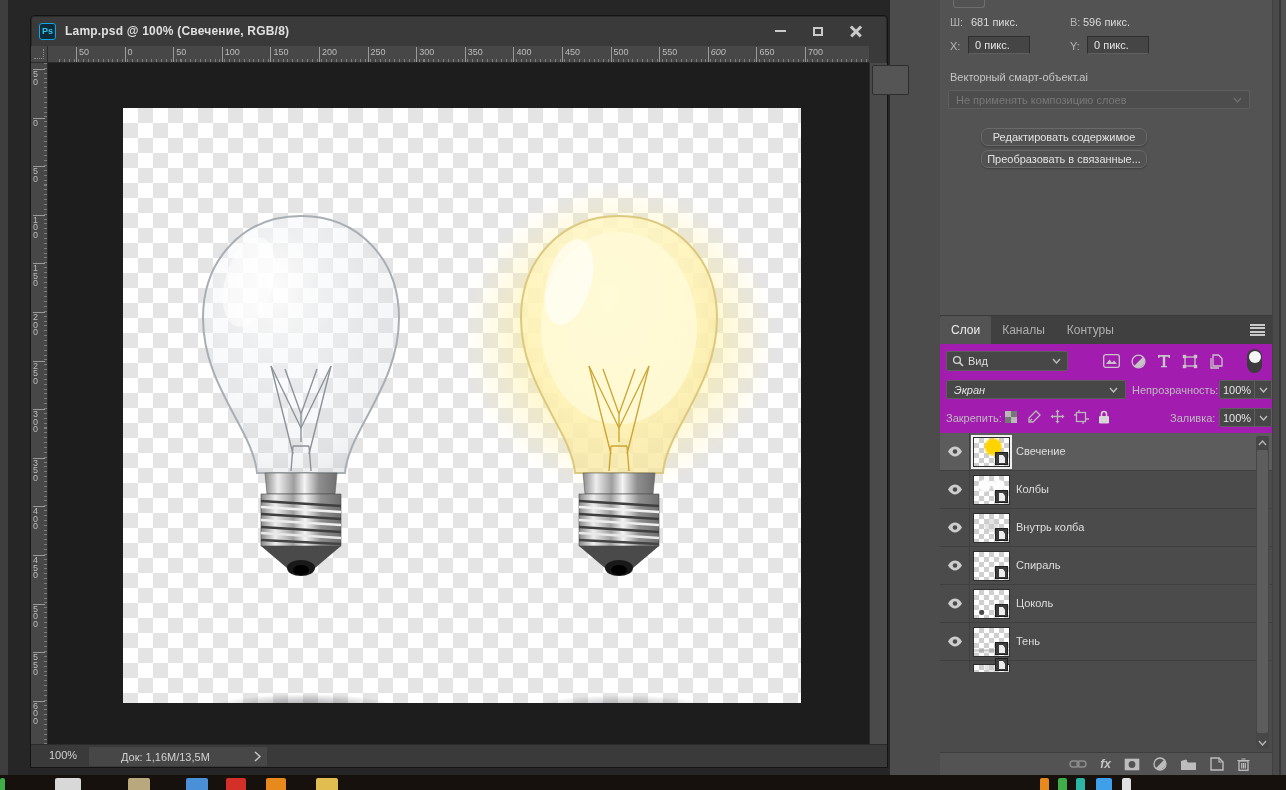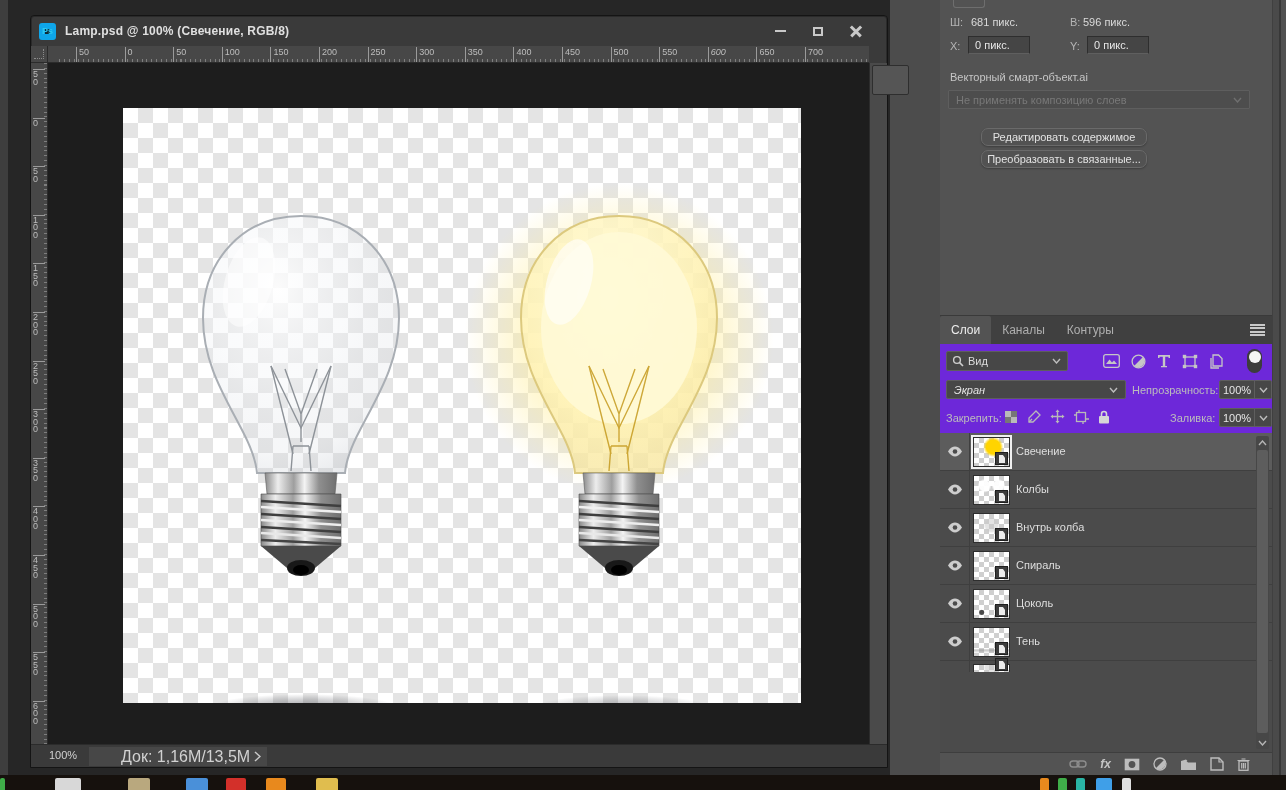--- a/index.html
+++ b/index.html
@@ -11,21 +11,21 @@
   .left-strip { position:absolute; left:0; top:0; width:8px; height:775px; background:#3e3e3e; }
   .ps-bg { position:absolute; left:8px; top:0; width:882px; height:775px; background:#262626; }
   .right-edge-a { position:absolute; left:1272px; top:0; width:7px; height:775px; background:#4a4a4a; border-left:1px solid #404040; }
   .right-edge-b { position:absolute; left:1279px; top:0; width:7px; height:775px; background:#515151; border-left:2px solid #383838; }
 
   
   .doc-window { position:absolute; left:30px; top:15px; width:858px; height:753px;
                 background:#3a3a3a; border:1px solid #141414; border-radius:4px 4px 0 0;
                 box-shadow:0 0 0 1px #2a2a2a inset; }
   .titlebar { position:absolute; left:0; top:0; right:0; height:30px; display:flex; align-items:center; }
-  .ps-appicon { width:17px; height:17px; margin-left:8px; background:#0d2b38; border:6px solid #0ea5e9;
+  .ps-appicon { width:17px; height:17px; margin-left:8px; background:#0d2b38; border:1px solid #0ea5e9;
                 border-radius:3px; color:#2cc6f0; font-size:9px; font-weight:bold;
                 display:flex; align-items:center; justify-content:center; }
   .doc-title { color:#e0e0e0; font-size:12px; font-weight:bold; margin-left:9px; letter-spacing:.2px; }
   .win-controls { position:absolute; right:12px; top:0; height:30px; display:flex; }
   .win-btn { width:38px; height:30px; display:flex; align-items:center; justify-content:center; }
   .glyph-min { width:11px; height:2px; background:#c9c9c9; }
   .glyph-max { width:10px; height:9px; border:2px solid #c9c9c9; }
   .glyph-close { position:relative; width:12px; height:12px; }
   .glyph-close:before,.glyph-close:after { content:""; position:absolute; left:-1px; top:5px; width:14px; height:2.5px; background:#c9c9c9; }
   .glyph-close:before { transform:rotate(45deg); } .glyph-close:after { transform:rotate(-45deg); }
@@ -55,21 +55,21 @@
       linear-gradient(45deg,#e4e4e4 25%,transparent 25%,transparent 75%,#e4e4e4 75%),
       linear-gradient(45deg,#e4e4e4 25%,transparent 25%,transparent 75%,#e4e4e4 75%);
     background-position:0 0,15px 15px; background-size:30px 30px; }
   .v-scroll { position:absolute; right:0; top:47px; width:18px; bottom:23px; background:#4a4a4a; border-left:1px solid #2c2c2c; }
   .v-scroll .thumb { position:absolute; left:2px; right:2px; top:2px; bottom:2px; background:#555555; border-radius:2px; }
 
   
   .statusbar { position:absolute; left:0; right:0; bottom:0; height:23px; background:#3a3a3a; border-top:1px solid #2b2b2b; }
   .status-zoom { position:absolute; left:18px; top:4px; color:#d2d2d2; font-size:11px; }
   .doc-seg { position:absolute; left:58px; top:2px; width:178px; height:19px; background:#474747; display:flex; align-items:center; }
-  .doc-seg .txt { color:#d2d2d2; font-size:16px; margin-left:32px; flex:1; }
+  .doc-seg .txt { color:#d2d2d2; font-size:11px; margin-left:32px; flex:1; }
   .doc-seg svg { margin-right:6px; }
 
   
   .right-col { position:absolute; left:940px; top:0; width:332px; height:775px; background:#535353; }
   .top-crop { position:absolute; left:13px; top:0; width:32px; height:8px; border:1px solid #6e6e6e; border-top:none; border-radius:0 0 3px 3px; }
   .props { position:absolute; left:0; top:0; right:0; height:311px; }
   .plabel { position:absolute; color:#b5b5b5; font-size:11px; }
   .pvalue { position:absolute; color:#dadada; font-size:11px; }
   .pinput { position:absolute; width:62px; height:18px; background:#454545; border:1px solid #2e2e2e;
             border-bottom-color:#5f5f5f; color:#e6e6e6; font-size:11px; font-family:"Liberation Sans",sans-serif;
@@ -77,21 +77,21 @@
   .smart-title { position:absolute; left:10px; top:71px; color:#c6c6c6; font-size:11px; }
   .comp-select { position:absolute; left:8px; top:90px; width:302px; height:19px; background:#4d4d4d;
                  border:1px solid #5e5e5e; color:#787878; font-size:11px; display:flex; align-items:center;
                  padding:0 7px; border-radius:1px; }
   .comp-select .cs-label { flex:1; }
   .pbtn { position:absolute; left:41px; width:166px; height:18px; background:#525252; border:1px solid #6a6a6a;
           color:#e2e2e2; font-size:11px; display:flex; align-items:center; justify-content:center;
           border-radius:7px; box-shadow:0 1px 2px rgba(0,0,0,.25); }
 
   
-  .layers-panel { position:absolute; left:0; top:315px; right:0; bottom:0; background:#6d28d9; border-top:1px solid #3a3a3a; }
+  .layers-panel { position:absolute; left:0; top:315px; right:0; bottom:0; background:#a21caf; border-top:1px solid #3a3a3a; }
   .ltabs { position:absolute; left:0; top:0; right:0; height:28px; background:#404040; display:flex; }
   .ltab { height:28px; display:flex; align-items:center; padding:0 11px; font-size:12px; color:#aeaeae; }
   .ltab.active { background:#535353; color:#ededed; border-radius:2px 2px 0 0; }
   .hamburger { position:absolute; right:7px; top:8px; width:15px; height:12px; display:flex; flex-direction:column; justify-content:space-between; }
   .hamburger i { display:block; height:2px; background:#c9c9c9; }
 
   .filter-row { position:absolute; left:0; top:33px; right:0; height:26px; }
   .search-select { position:absolute; left:6px; top:2px; width:122px; height:20px; background:#474747;
                    border:1px solid #5e5e5e; border-radius:2px; display:flex; align-items:center; color:#dcdcdc; font-size:11px; }
   .search-select .lbl { flex:1; margin-left:4px; }

